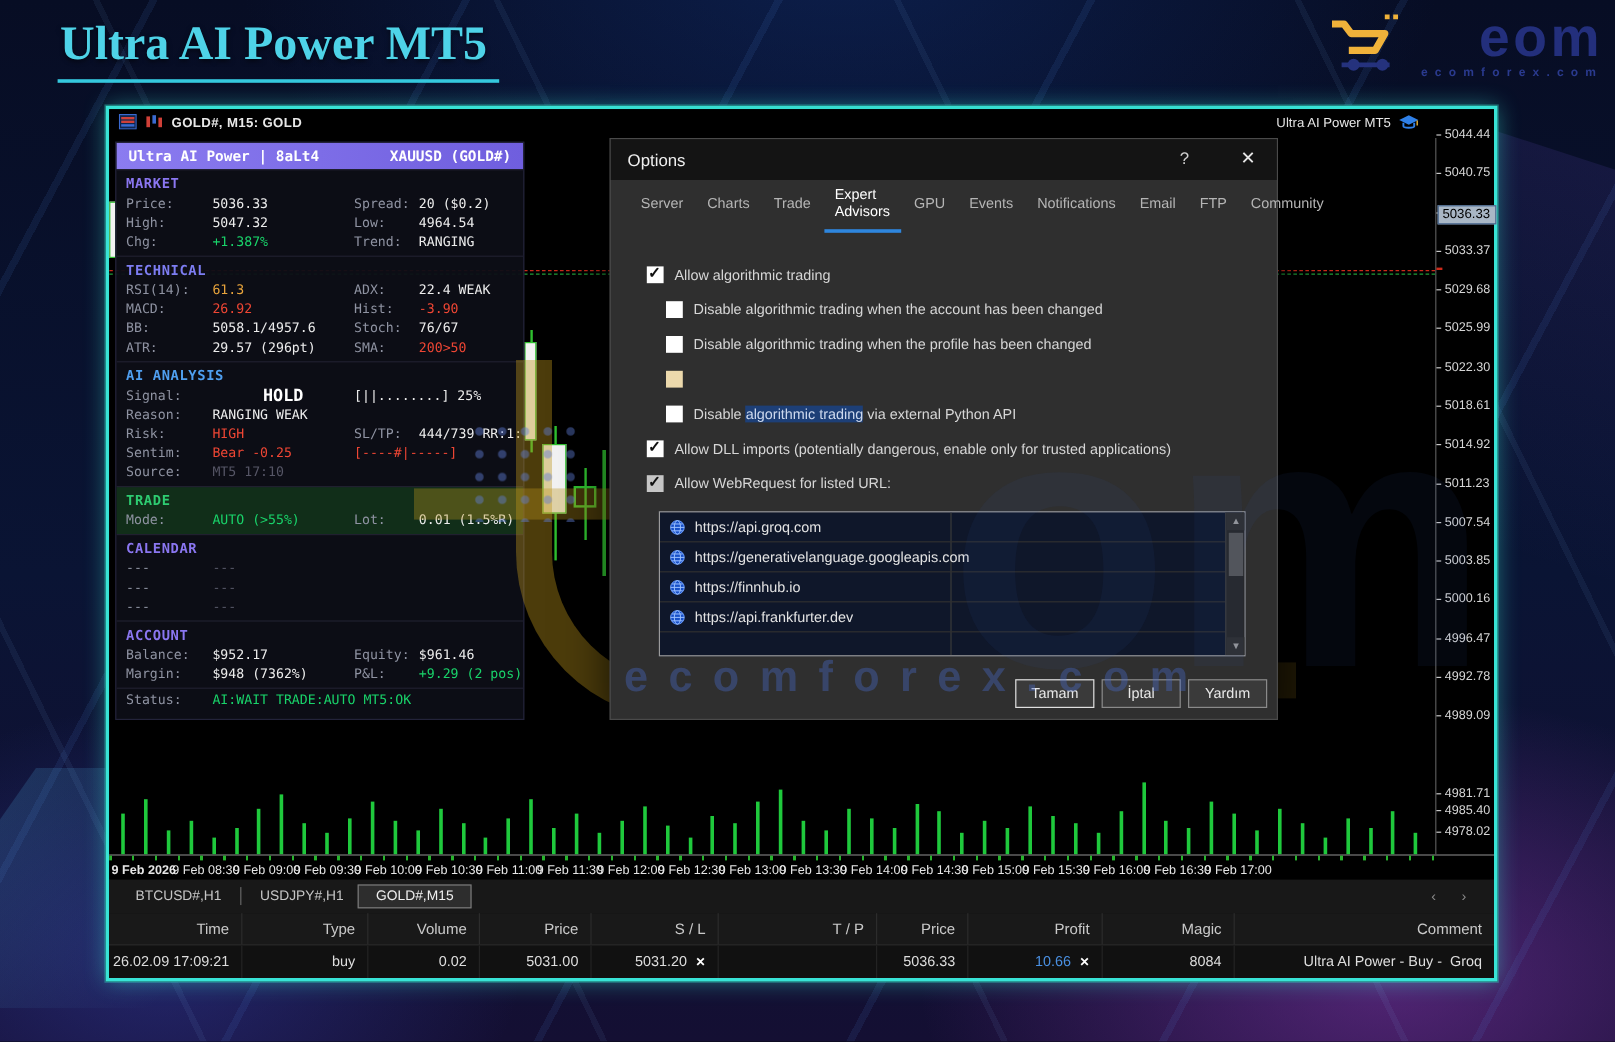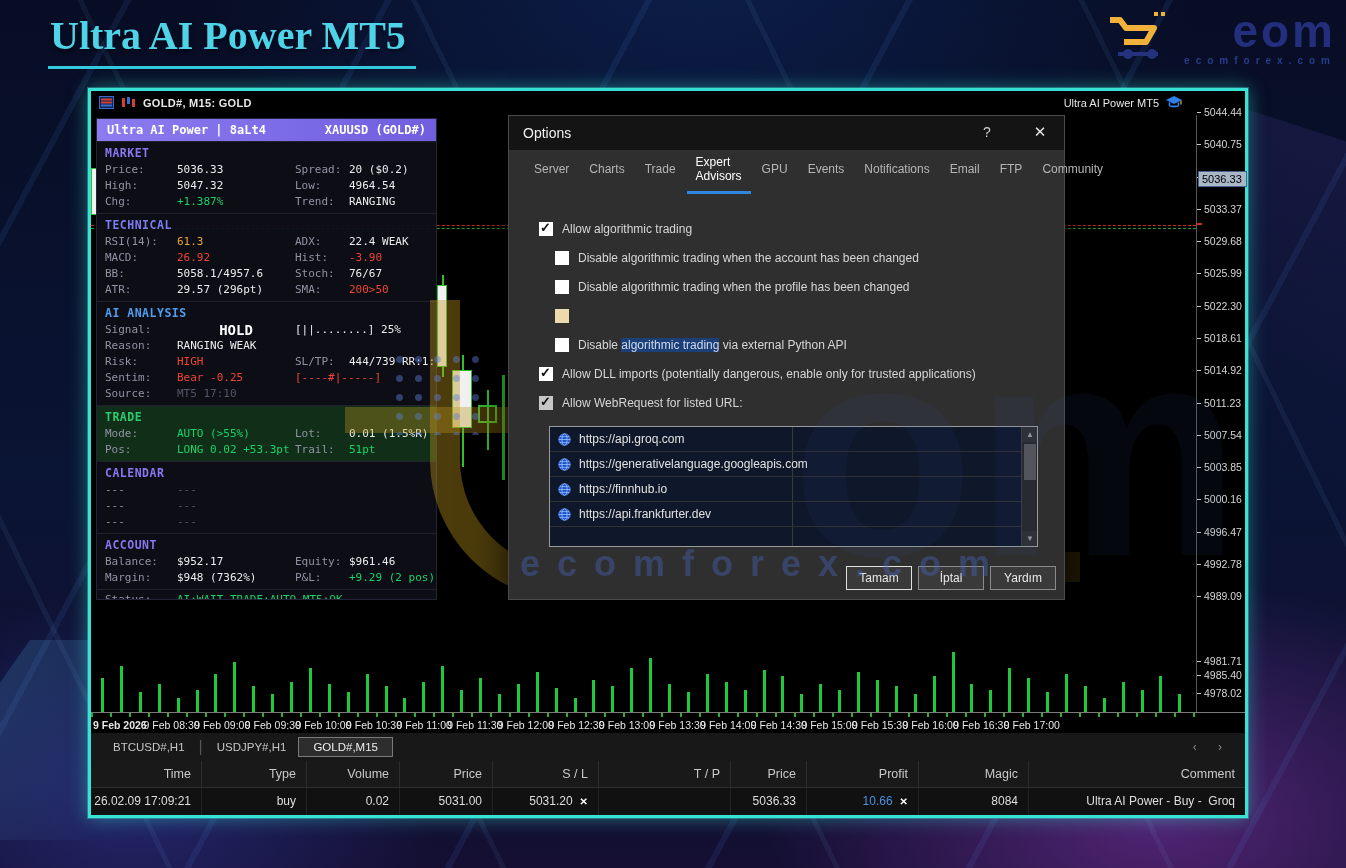--- a/index.html
+++ b/index.html
@@ -344,21 +344,20 @@
             <div class="p-sec-h" style="color: rgb(79, 159, 240);">AI ANALYSIS</div>
             <div class="p-row"><div class="p-lab">Signal:</div><div class="p-val c-big">HOLD</div><div class="p-val c-w" style="grid-column: 3 / 5;">[||........] 25%</div></div>
             <div class="p-row"><div class="p-lab">Reason:</div><div class="p-val c-w" style="grid-column: 2 / 5;">RANGING WEAK</div></div>
             <div class="p-row"><div class="p-lab">Risk:</div><div class="p-val c-r">HIGH</div><div class="p-lab">SL/TP:</div><div class="p-val c-w">444/739 RR:1:1.7</div></div>
             <div class="p-row"><div class="p-lab">Sentim:</div><div class="p-val c-r">Bear -0.25</div><div class="p-val c-r" style="grid-column: 3 / 5;">[----#|-----]</div></div>
             <div class="p-row"><div class="p-lab">Source:</div><div class="p-val c-dim" style="grid-column: 2 / 5;">MT5 17:10</div></div>
           </div>
           <div class="p-section trade">
             <div class="p-sec-h" style="color: rgb(46, 204, 113);">TRADE</div>
             <div class="p-row"><div class="p-lab">Mode:</div><div class="p-val c-g">AUTO (&gt;55%)</div><div class="p-lab">Lot:</div><div class="p-val c-w">0.01 (1.5%R)</div></div>
-            <div class="p-row"><div class="p-lab">Pos:</div><div class="p-val c-g">LONG 0.02 +53.3pt</div><div class="p-lab">Trail:</div><div class="p-val c-g">51pt</div></div>
           </div>
           <div class="p-section">
             <div class="p-sec-h" style="color: rgb(138, 118, 240);">CALENDAR</div>
             <div class="p-row"><div class="p-lab">---</div><div class="p-val c-dim" style="grid-column: 2 / 5;">---</div></div>
             <div class="p-row"><div class="p-lab">---</div><div class="p-val c-dim" style="grid-column: 2 / 5;">---</div></div>
             <div class="p-row"><div class="p-lab">---</div><div class="p-val c-dim" style="grid-column: 2 / 5;">---</div></div>
           </div>
           <div class="p-section">
             <div class="p-sec-h" style="color: rgb(138, 118, 240);">ACCOUNT</div>
             <div class="p-row"><div class="p-lab">Balance:</div><div class="p-val c-w">$952.17</div><div class="p-lab">Equity:</div><div class="p-val c-w">$961.46</div></div>

